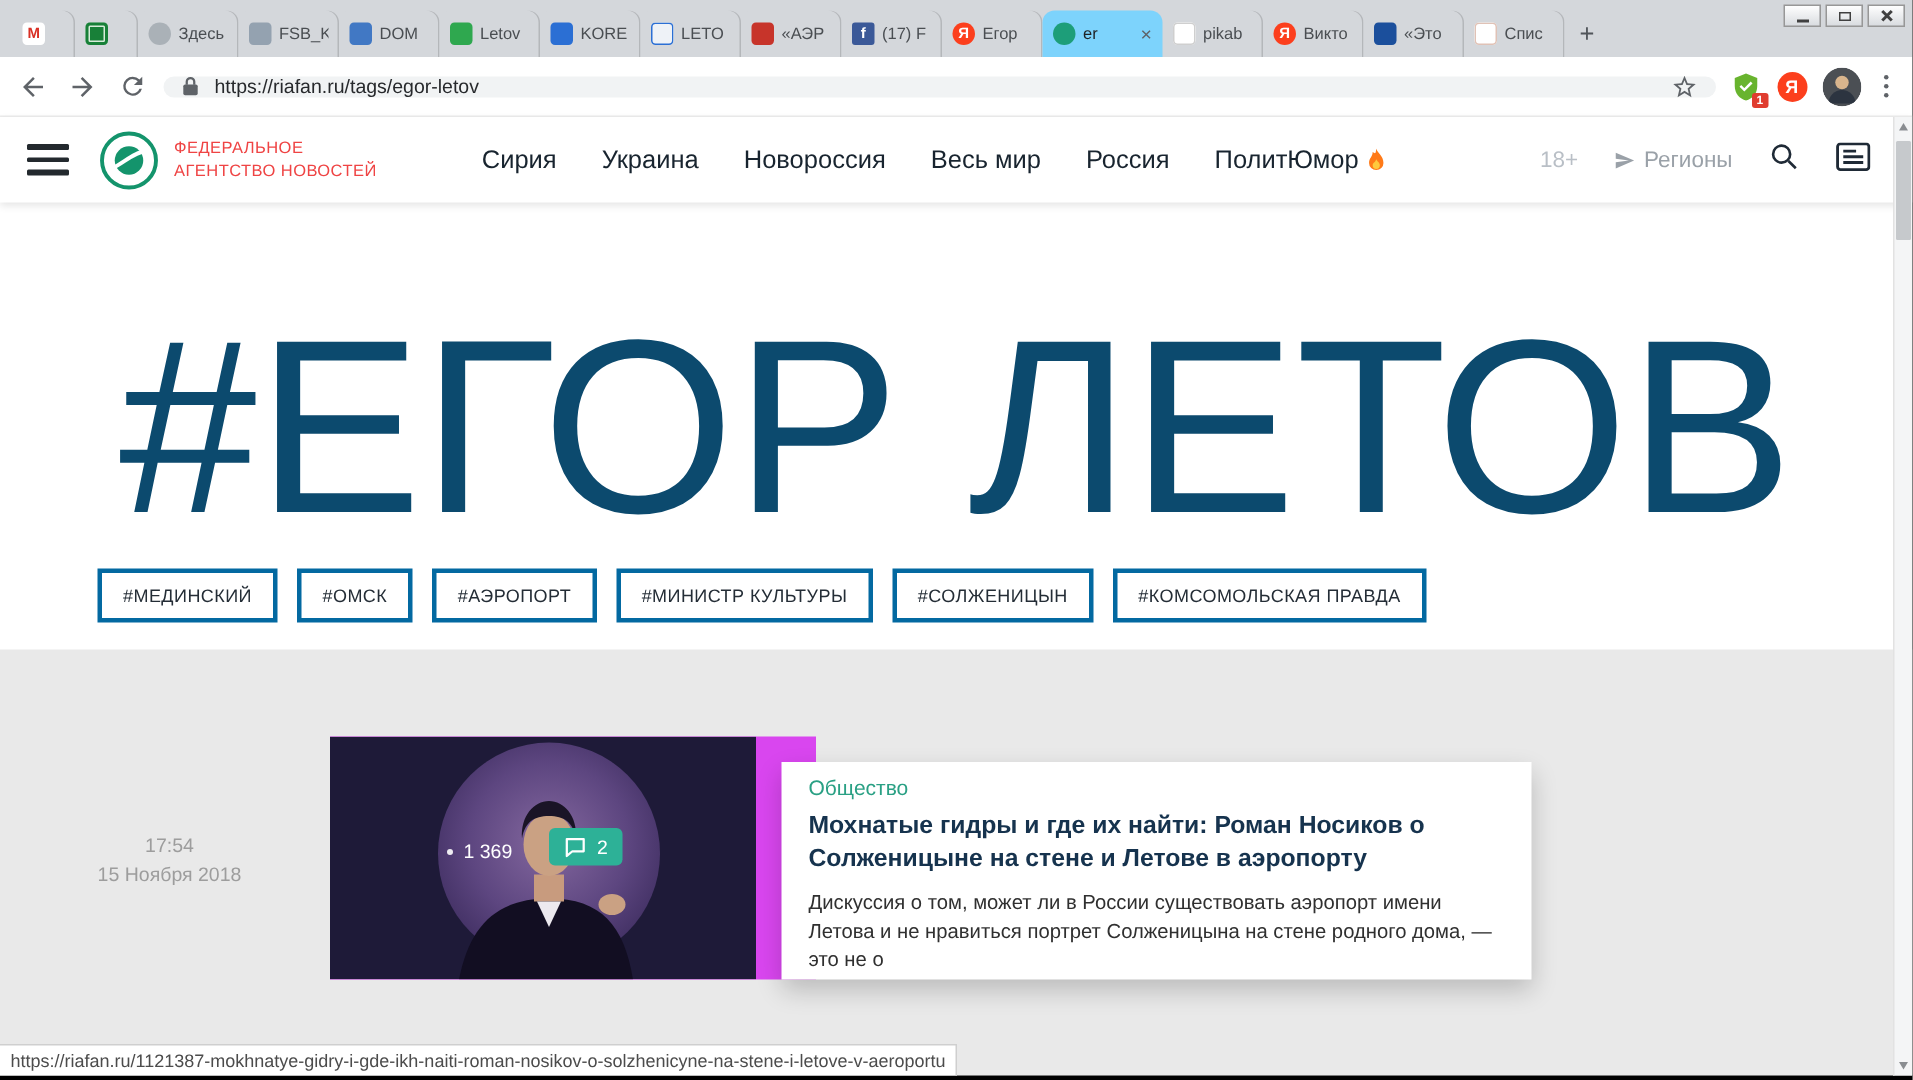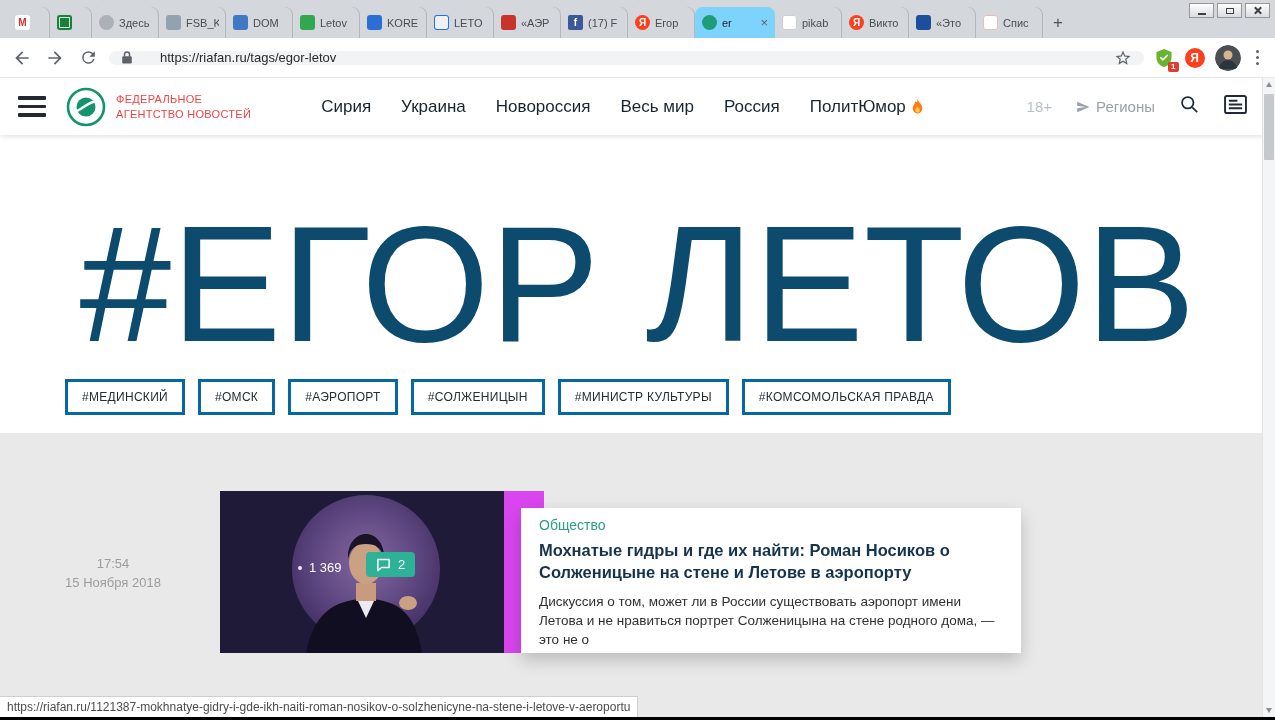--- a/index.html
+++ b/index.html
@@ -34,21 +34,21 @@
   .winbtn{width:25px;height:15px;border:1px solid #979797;background:linear-gradient(#fefefe,#d9dce0);display:flex;align-items:center;justify-content:center;box-sizing:border-box}
   .g-min{width:8px;height:2px;background:#404040;margin-top:7px}
   .g-max{width:8px;height:6px;border:1px solid #404040;box-sizing:border-box}
   .g-close{position:relative;width:9px;height:9px}
   .g-close::before,.g-close::after{content:"";position:absolute;left:4px;top:0;width:2px;height:9px;background:#404040}
   .g-close::before{transform:rotate(45deg)}.g-close::after{transform:rotate(-45deg)}
 
   
   .addressbar{position:absolute;top:38px;left:0;width:100%;height:40px;background:#fff;display:flex;align-items:center;gap:9px;padding:0 10px;box-sizing:border-box;border-bottom:1px solid #ececec}
   .navbtn{width:24px;height:24px;display:flex;align-items:center;justify-content:center;border-radius:50%}
-  .omnibox{flex:1;height:14px;background:#f1f3f4;border-radius:15px;display:flex;align-items:center;gap:27px;padding:0 12px;box-sizing:border-box}
+  .omnibox{flex:1;height:14px;background:#f1f3f4;border-radius:15px;display:flex;align-items:center;gap:10px;padding:0 12px;box-sizing:border-box}
   .url{font-size:13px;color:#27292c;flex:1}
   .ext{position:relative;width:22px;height:22px;display:flex;align-items:center;justify-content:center}
   .badge{position:absolute;right:-4px;bottom:-3px;background:#e03c2f;color:#fff;font-size:8px;font-weight:700;padding:1px 3px;border-radius:2px;font-style:normal;line-height:1}
   .ext-ya{background:#fc3f1d;border-radius:50%;color:#fff;font-weight:700;font-size:12px;width:20px;height:20px;display:flex;align-items:center;justify-content:center}
   .avatar{width:26px;height:26px;border-radius:50%;overflow:hidden;flex:0 0 auto}
   .menu-dots{display:flex;flex-direction:column;gap:2.5px;padding:0 6px}
   .menu-dots i{width:3.5px;height:3.5px;border-radius:50%;background:#5f6368}
 
   
   .siteheader{position:absolute;top:78px;left:0;width:100%;height:57px;background:#fff;box-shadow:0 2px 5px rgba(0,0,0,.10);display:flex;align-items:center;z-index:5}
@@ -281,22 +281,22 @@
   </div>
 
   <div class="wmzone">
     <div class="wm">#ЕГОР ЛЕТОВ</div>
   </div>
 
   <div class="tagsrow">
     <span class="chip">#МЕДИНСКИЙ</span>
     <span class="chip">#ОМСК</span>
     <span class="chip">#АЭРОПОРТ</span>
+    <span class="chip">#МИНИСТР КУЛЬТУРЫ</span>
     <span class="chip">#СОЛЖЕНИЦЫН</span>
-    <span class="chip">#МИНИСТР КУЛЬТУРЫ</span>
     <span class="chip">#КОМСОМОЛЬСКАЯ ПРАВДА</span>
   </div>
 
   <div class="greyarea">
     <div class="timestamp">
       <div>17:54</div>
       <div>15 Ноября 2018</div>
     </div>
 
     <div class="thumb">

